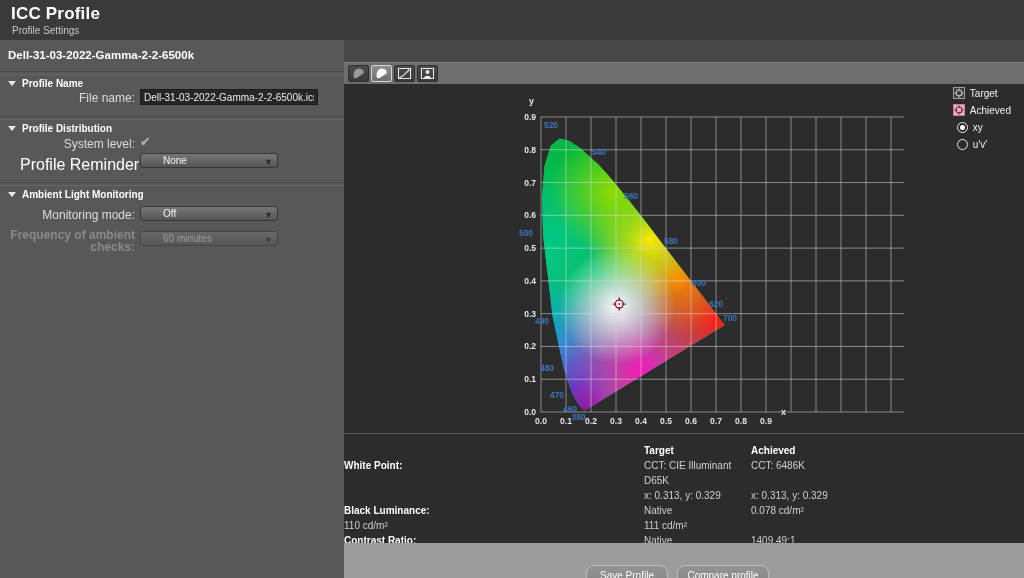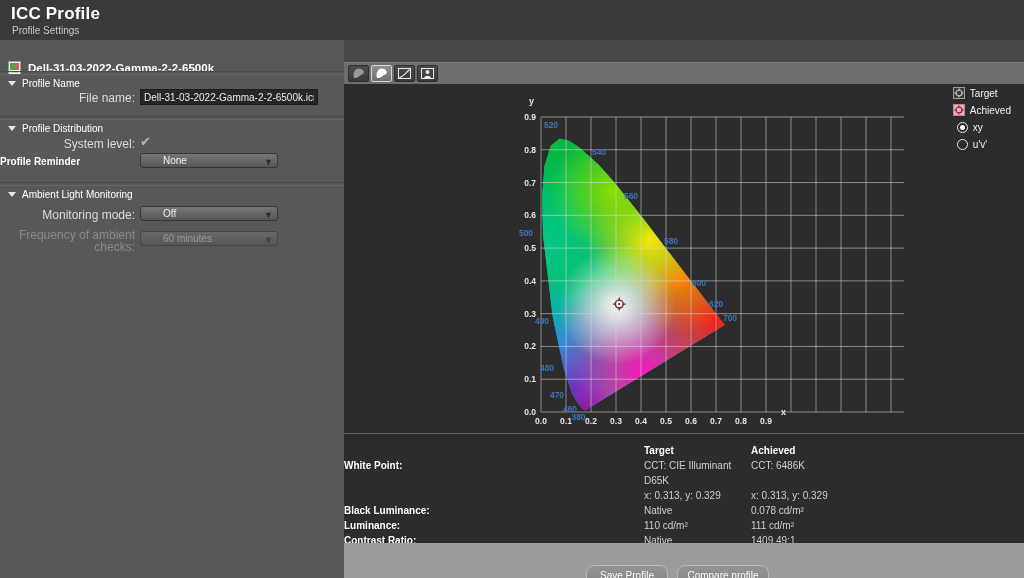--- a/index.html
+++ b/index.html
@@ -4,38 +4,38 @@
 <style>
   html,body{margin:0;padding:0;background:#222;}
   .app{position:relative;width:1024px;height:578px;overflow:hidden;
        font-family:"Liberation Sans",sans-serif;background:#585858;-webkit-font-smoothing:antialiased;}
   
   .hdr{position:absolute;left:0;top:0;right:0;height:40px;background:#3a3a3a;}
   .hdr-title{position:absolute;left:11px;top:4px;color:#fff;font-size:17px;font-weight:700;letter-spacing:.2px;}
   .hdr-sub{position:absolute;left:12px;top:25px;color:#c9c9c9;font-size:10px;}
   
   .left{position:absolute;left:0;top:40px;width:344px;bottom:0;background:#585858;}
-  .ptitle{position:absolute;left:8px;top:20px;height:16px;display:flex;align-items:center;gap:7px;}
+  .ptitle{position:absolute;left:8px;top:2px;height:16px;display:flex;align-items:center;gap:7px;flex-direction:column;}
   .ptitle span{color:#fff;font-size:11.5px;font-weight:700;}
   .sep{position:absolute;left:0;right:0;height:2px;border-top:1px solid #4a4a4a;border-bottom:1px solid #676767;}
   .sect{position:absolute;left:8px;display:flex;align-items:center;gap:6px;color:#fff;
-        font-size:10px;font-weight:400;cursor:default;}
+        font-size:10px;font-weight:700;cursor:default;}
   .tri{width:0;height:0;border-left:4px solid transparent;border-right:4px solid transparent;
        border-top:5px solid #e8e8e8;}
   .lbl{position:absolute;width:135px;text-align:right;color:#dcdcdc;font-size:12px;line-height:12px;}
-  .lbl.dim{color:#8a8a8a;}
+  .lbl.dim{color:#8a8a8a;font-weight:bold;}
   .tinput{position:absolute;left:140px;width:170px;height:14px;background:#262626;border:1px solid #1c1c1c;
           color:#eaeaea;font-size:10px;font-family:"Liberation Sans",sans-serif;padding:0 3px;}
   .drop{position:absolute;left:140px;width:138px;height:15px;border:1px solid #373737;border-radius:3px;
         background:linear-gradient(#767676,#565656);color:#f2f2f2;font-size:10px;
         display:flex;align-items:center;padding-left:22px;box-sizing:border-box;cursor:default;}
   .drop .arr{position:absolute;right:4px;top:3px;color:#2c2c2c;font-size:9px;}
   .drop.off{opacity:.55;color:#cfcfcf;}
   .chk{position:absolute;left:140px;color:#b5b5b5;font-size:13px;line-height:13px;}
-  .blbl{position:absolute;left:0;color:#fff;font-size:10px;font-weight:700;}
+  .blbl{position:absolute;left:20px;color:#fff;font-size:16px;font-weight:400;}
   
   .right{position:absolute;left:344px;top:40px;right:0;bottom:0;}
   .rstrip{position:absolute;left:0;right:0;top:0;height:22px;background:#474747;}
   .rtool{position:absolute;left:0;right:0;top:22px;height:22px;background:#6e6e6e;border-top:1px solid #7d7d7d;box-sizing:border-box;}
   .tbtns{position:absolute;left:4px;top:2px;display:flex;gap:2px;}
   .tbtn{width:21px;height:17px;border:1px solid #2e2e2e;border-radius:2px;background:linear-gradient(#4c4c4c,#3a3a3a);
         display:flex;align-items:center;justify-content:center;cursor:pointer;box-sizing:border-box;}
   .tbtn.sel{background:linear-gradient(#8f8f8f,#6f6f6f);border-color:#d6d6d6;}
   .chart{position:absolute;left:0;right:0;top:44px;height:349px;background:#2c2c2c;}
   .legend{position:absolute;right:13px;top:2px;display:flex;flex-direction:column;gap:3px;}
@@ -334,21 +334,20 @@
             <div class="c1"></div>
             <div class="c2">x: 0.313, y: 0.329</div>
             <div class="c3">x: 0.313, y: 0.329</div>
           </div>
           <div class="trow">
             <div class="c1">Black Luminance:</div>
             <div class="c2">Native</div>
             <div class="c3">0.078 cd/m²</div>
           </div>
           <div class="trow">
-            <div class="c1">Luminance:</div>
             <div class="c2">110 cd/m²</div>
             <div class="c3">111 cd/m²</div>
           </div>
           <div class="trow">
             <div class="c1">Contrast Ratio:</div>
             <div class="c2">Native</div>
             <div class="c3">1409.49:1</div>
           </div>
         </div>
     </div>

